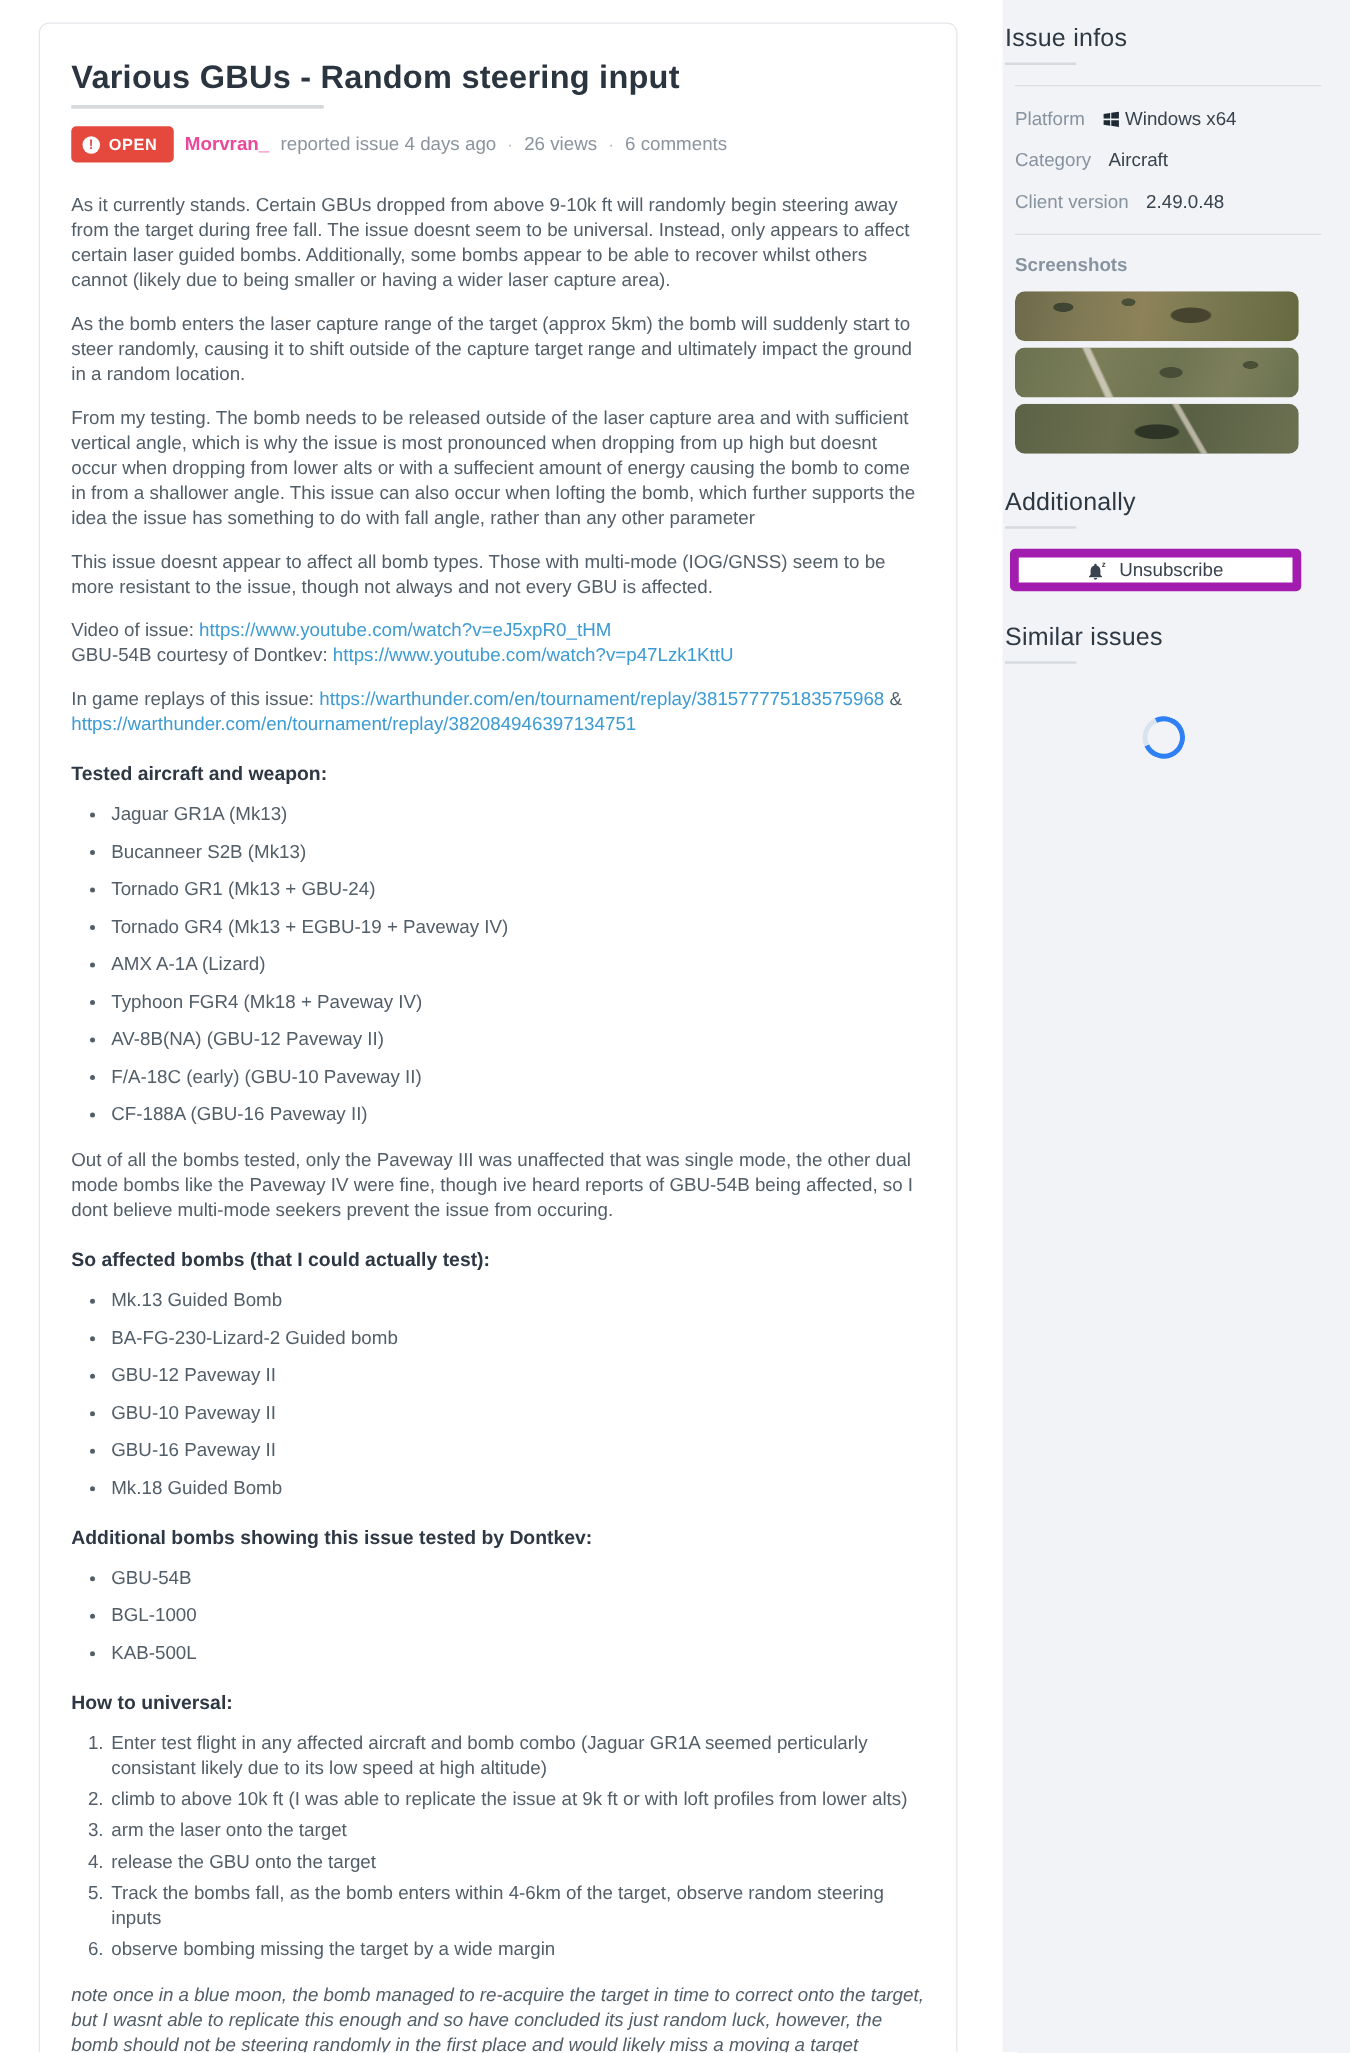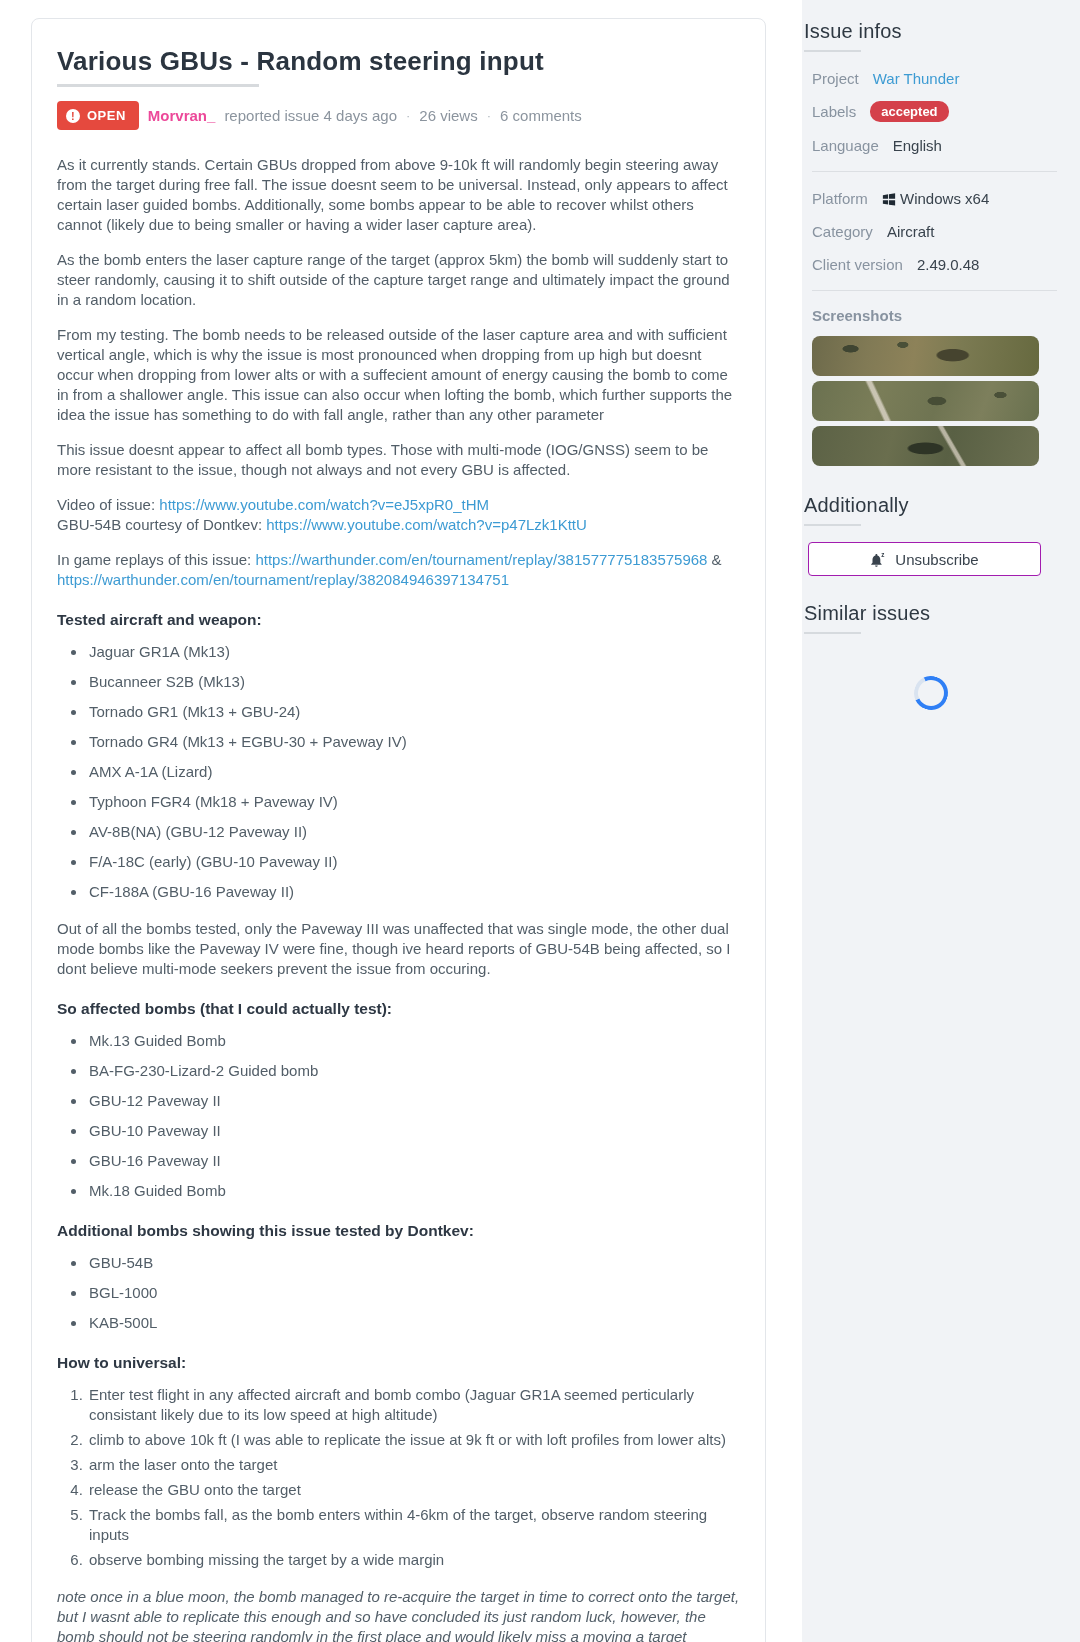--- a/index.html
+++ b/index.html
@@ -48,21 +48,21 @@
   .notice {
     width:227px; margin:16px 0 0 8px; background:#fbe1b0; border-radius:8px;
     padding:14px 12px 14px 10px; display:flex; gap:10px; align-items:center;
   }
   .lock { width:16px; flex:0 0 16px; margin-top:2px; }
   .lock-shackle { width:10px; height:8px; border:2.5px solid #3c372c; border-bottom:none;
     border-radius:6px 6px 0 0; margin:0 auto; }
   .lock-body { width:14px; height:11px; background:#3c372c; border-radius:2px; margin:0 auto; }
   .notice-text { color:#3a3f46; font-size:14.5px; line-height:19px; }
   .unsub-btn {
-    width:233px; height:34px; margin-left:4px; background:#fff; border:1px solid #a21caf;
+    width:233px; height:34px; margin-left:4px; background:#fff; border:7px solid #a21caf;
     border-radius:4px; display:flex; align-items:center; justify-content:center; gap:8px;
     color:#39434d; font-size:15px; cursor:pointer;
   }
   .spinner-wrap { display:flex; justify-content:center; margin-top:42px; }
   .spinner {
     width:34px; height:34px; border-radius:50%;
     border:4px solid #d9e3f0;
     border-top-color:#2f7ff5; border-right-color:#2f7ff5; border-bottom-color:#2f7ff5;
     transform:rotate(20deg);
   }
@@ -97,34 +97,20 @@
 </style>
 </head>
 <body>
 
 <div class="page">
 
   <div class="rail">
     <h2>Issue infos</h2>
     <div class="h-underline"></div>
 
-    <div class="info-rows">
-      <div class="info-row">
-        <span class="info-label">Project</span>
-        <a class="info-value link">War Thunder</a>
-      </div>
-      <div class="info-row">
-        <span class="info-label">Labels</span>
-        <span class="badge-accepted">accepted</span>
-      </div>
-      <div class="info-row">
-        <span class="info-label">Language</span>
-        <span class="info-value">English</span>
-      </div>
-    </div>
 
     <div class="rail-divider"></div>
 
     <div class="info-rows">
       <div class="info-row">
         <span class="info-label">Platform</span>
         <span class="info-value">
           <svg class="win-icon" viewBox="0 0 16 16">
             <path fill="#1f2933" d="M1 3.6 7 2.7v5H1zM8 2.5 15 1.5v6.2H8zM1 9.3h6v5l-6-.9zM8 9.3h7v6.2l-7-1z"></path>
           </svg>
@@ -198,21 +184,21 @@
 
       <p>
         <span>In game replays of this issue: </span><a class="link">https://warthunder.com/en/tournament/replay/381577775183575968</a><span> &amp; </span><a class="link">https://warthunder.com/en/tournament/replay/382084946397134751</a>
       </p>
 
       <h3>Tested aircraft and weapon:</h3>
       <ul>
           <li>Jaguar GR1A (Mk13)</li>
           <li>Bucanneer S2B (Mk13)</li>
           <li>Tornado GR1 (Mk13 + GBU-24)</li>
-          <li>Tornado GR4 (Mk13 + EGBU-30 + Paveway IV)</li>
+          <li>Tornado GR4 (Mk13 + EGBU-19 + Paveway IV)</li>
           <li>AMX A-1A (Lizard)</li>
           <li>Typhoon FGR4 (Mk18 + Paveway IV)</li>
           <li>AV-8B(NA) (GBU-12 Paveway II)</li>
           <li>F/A-18C (early) (GBU-10 Paveway II)</li>
           <li>CF-188A (GBU-16 Paveway II)</li>
         </ul>
 
       <p>Out of all the bombs tested, only the Paveway III was unaffected that was single mode, the other dual mode bombs like the Paveway IV were fine, though ive heard reports of GBU-54B being affected, so I dont believe multi-mode seekers prevent the issue from occuring.</p>
 
       <h3>So affected bombs (that I could actually test):</h3>

